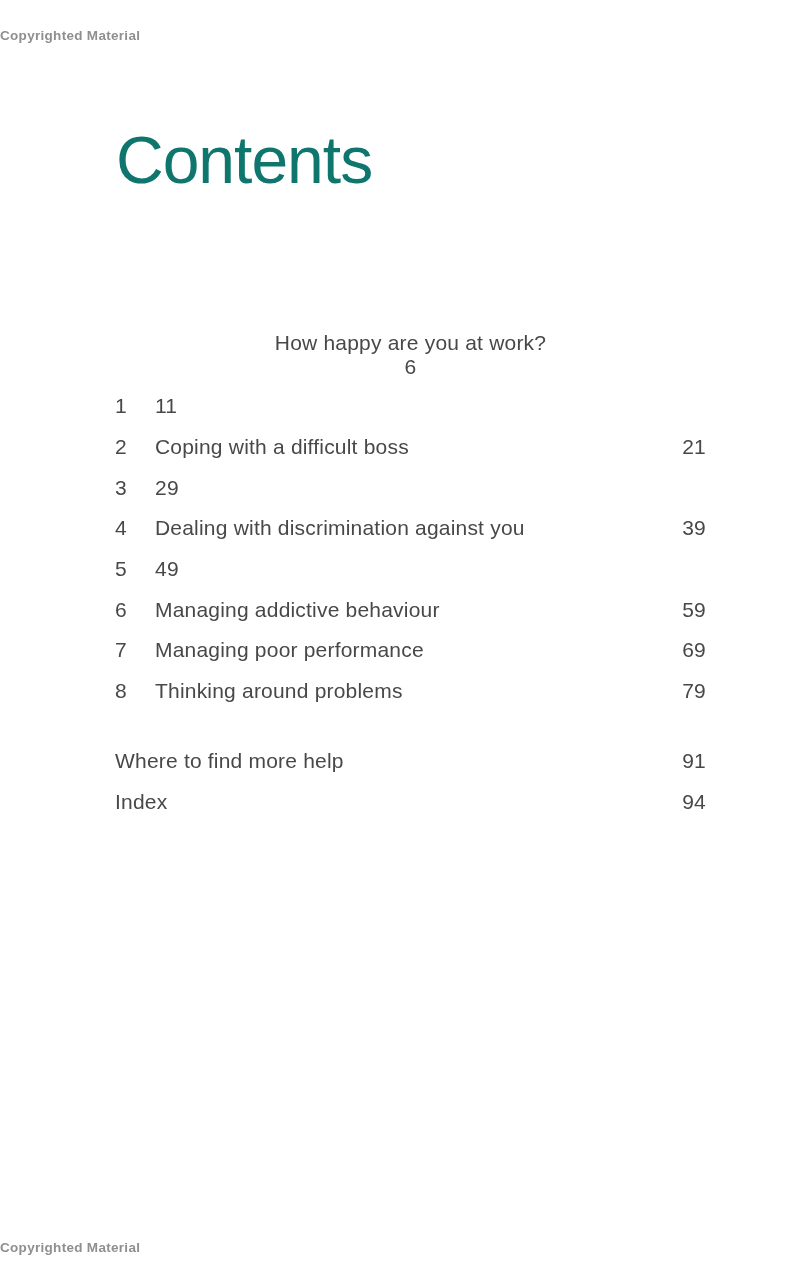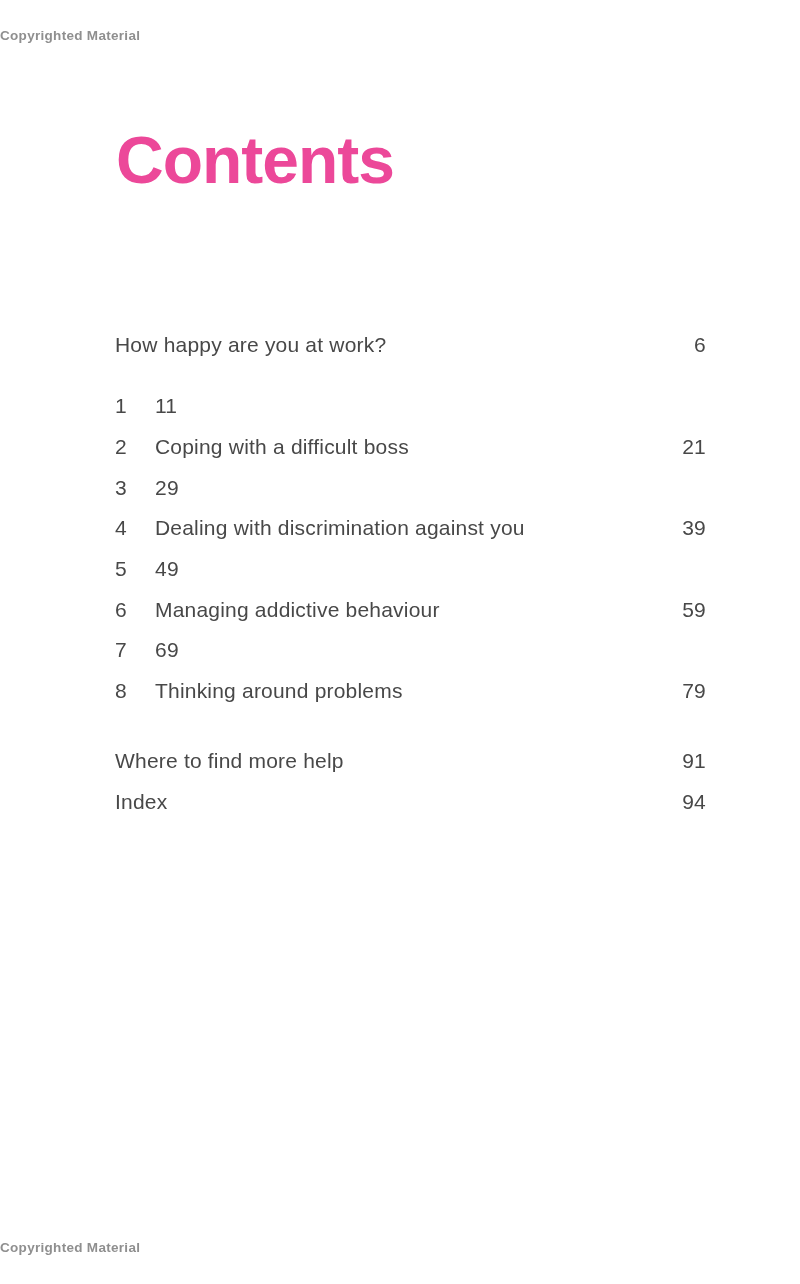--- a/index.html
+++ b/index.html
@@ -20,23 +20,23 @@
     color: #8f8f8f;
   }
   .copyright.top { top: 28px; }
   .copyright.bottom { top: 1240px; }
 
   .page-title {
     position: absolute;
     left: 116px;
     top: 126px;
     font-size: 66px;
-    font-weight: 700;
+    font-weight: 400;
     letter-spacing: -1px;
-    color: #ec4899;
+    color: #0f766e;
     line-height: 1.05;
   }
 
   .toc {
     position: absolute;
     left: 115px;
     top: 331px;
     width: 591px; 
   }
 
@@ -48,21 +48,21 @@
     color: #484848;
   }
 
   .toc-row .num {
     flex: 0 0 40px;
     text-align: left;
   }
   .toc-row .label { flex: 1 1 auto; text-align: left; }
   .toc-row .page { flex: 0 0 auto; text-align: right; }
 
-  .intro-row { height: 27px; }
+  .intro-row { height: 27px; flex-direction: column; }
   .spacer-a { height: 28px; }
   .chapter-list .toc-row { height: 40.7px; }
   .spacer-b { height: 21px; }
   .backmatter-list .toc-row { height: 40.7px; align-items: flex-end; }
 </style>
 </head>
 <body>
 
 <div class="copyright top">Copyrighted Material</div>
 
@@ -106,20 +106,21 @@
   </div>
 
   <div class="toc-row">
     <span class="num">6</span>
     <span class="label">Managing addictive behaviour</span>
     <span class="page">59</span>
   </div>
 
   <div class="toc-row">
     <span class="num">7</span>
+    <span class="label">Managing poor performance</span>
     <span class="page">69</span>
   </div>
 
   <div class="toc-row">
     <span class="num">8</span>
     <span class="label">Thinking around problems</span>
     <span class="page">79</span>
   </div>
 </div>
 

